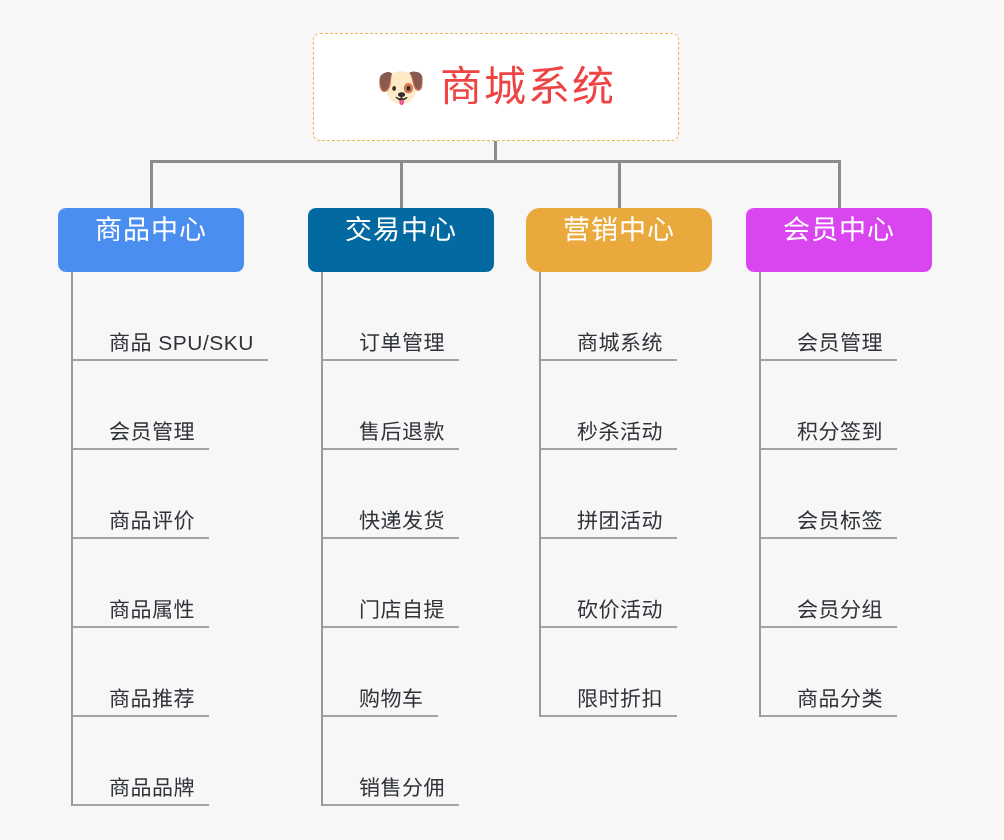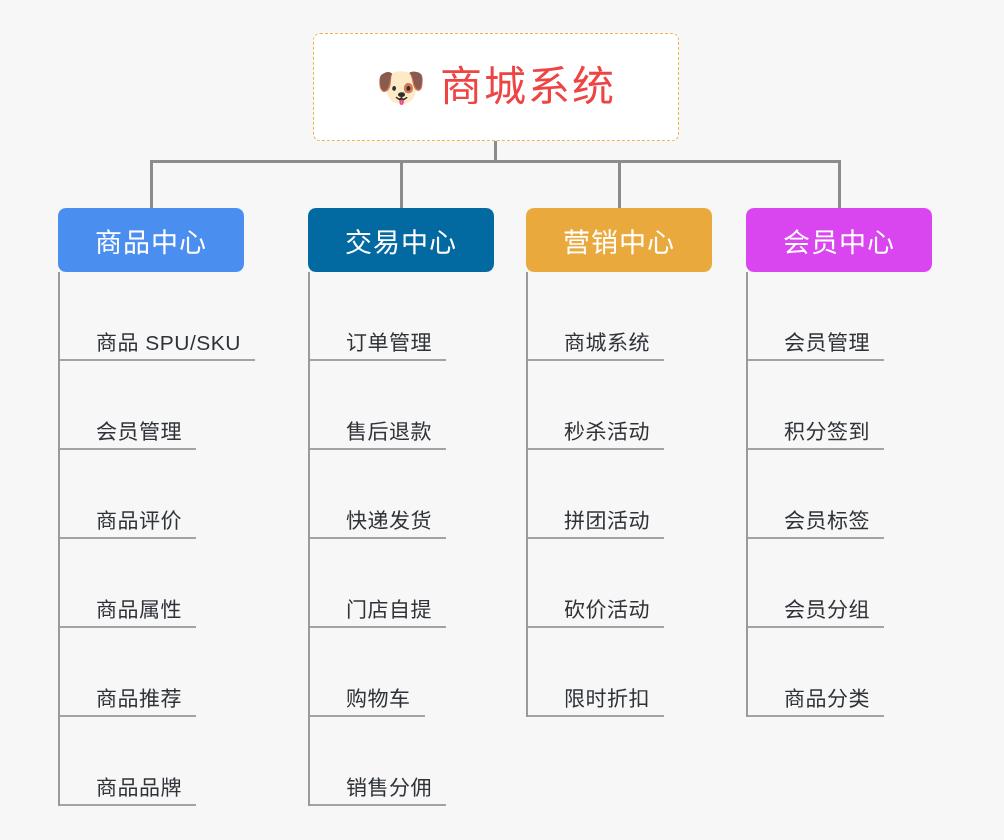--- a/index.html
+++ b/index.html
@@ -85,37 +85,38 @@
   }
   .branch.b1 { left: 58px; }
   .branch.b2 { left: 308px; }
   .branch.b3 { left: 526px; }
   .branch.b4 { left: 746px; }
 
   .branch-header {
     height: 64px;
     border-radius: 8px;
     display: flex;
-    align-items: center;
+    align-items: flex-start;
     justify-content: center;
     color: #ffffff;
     font-size: 27px;
     letter-spacing: 1px;
     box-sizing: border-box;
     padding: 0 10px;
     white-space: nowrap;
   }
   .branch.b1 .branch-header { width: 186px; }
   .branch.b2 .branch-header { width: 186px; }
   .branch.b3 .branch-header { width: 186px; }
   .branch.b4 .branch-header { width: 186px; }
 
   
   .leaf-list {
     position: relative;
+    margin-left: 13px;
     padding-left: 0;
     border-left: 2px solid #9a9a9a;
     width: 220px;
   }
   .leaf-item {
     height: 89px;
     position: relative;
     display: flex;
     align-items: flex-end;
   }
@@ -195,21 +196,21 @@
       <div class="leaf-item">
           <span class="leaf-underline"><span class="leaf-label">购物车</span></span>
         </div>
       <div class="leaf-item">
           <span class="leaf-underline"><span class="leaf-label">销售分佣</span></span>
         </div>
     </div>
   </div>
 
   <div class="branch b3">
-    <div class="branch-header" style="background: rgb(234, 169, 60);">
+    <div class="branch-header" style="background: rgb(234, 169, 60); border-radius: 14px;">
       <span>营销中心</span>
     </div>
     <div class="leaf-list">
       <div class="leaf-item">
           <span class="leaf-underline"><span class="leaf-label">商城系统</span></span>
         </div>
       <div class="leaf-item">
           <span class="leaf-underline"><span class="leaf-label">秒杀活动</span></span>
         </div>
       <div class="leaf-item">

